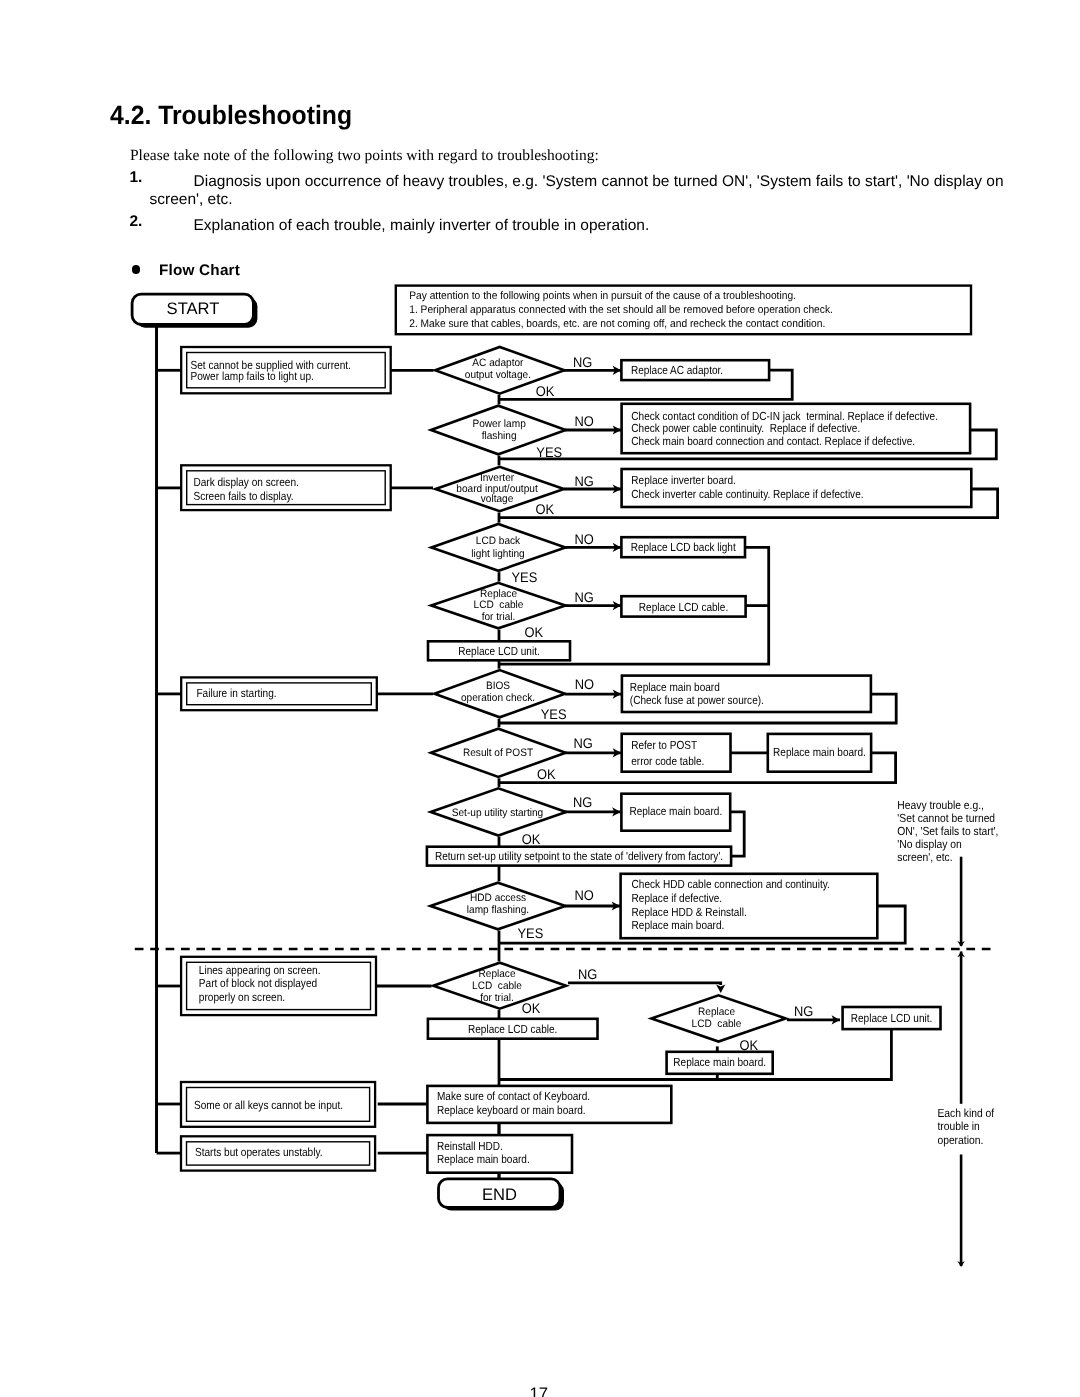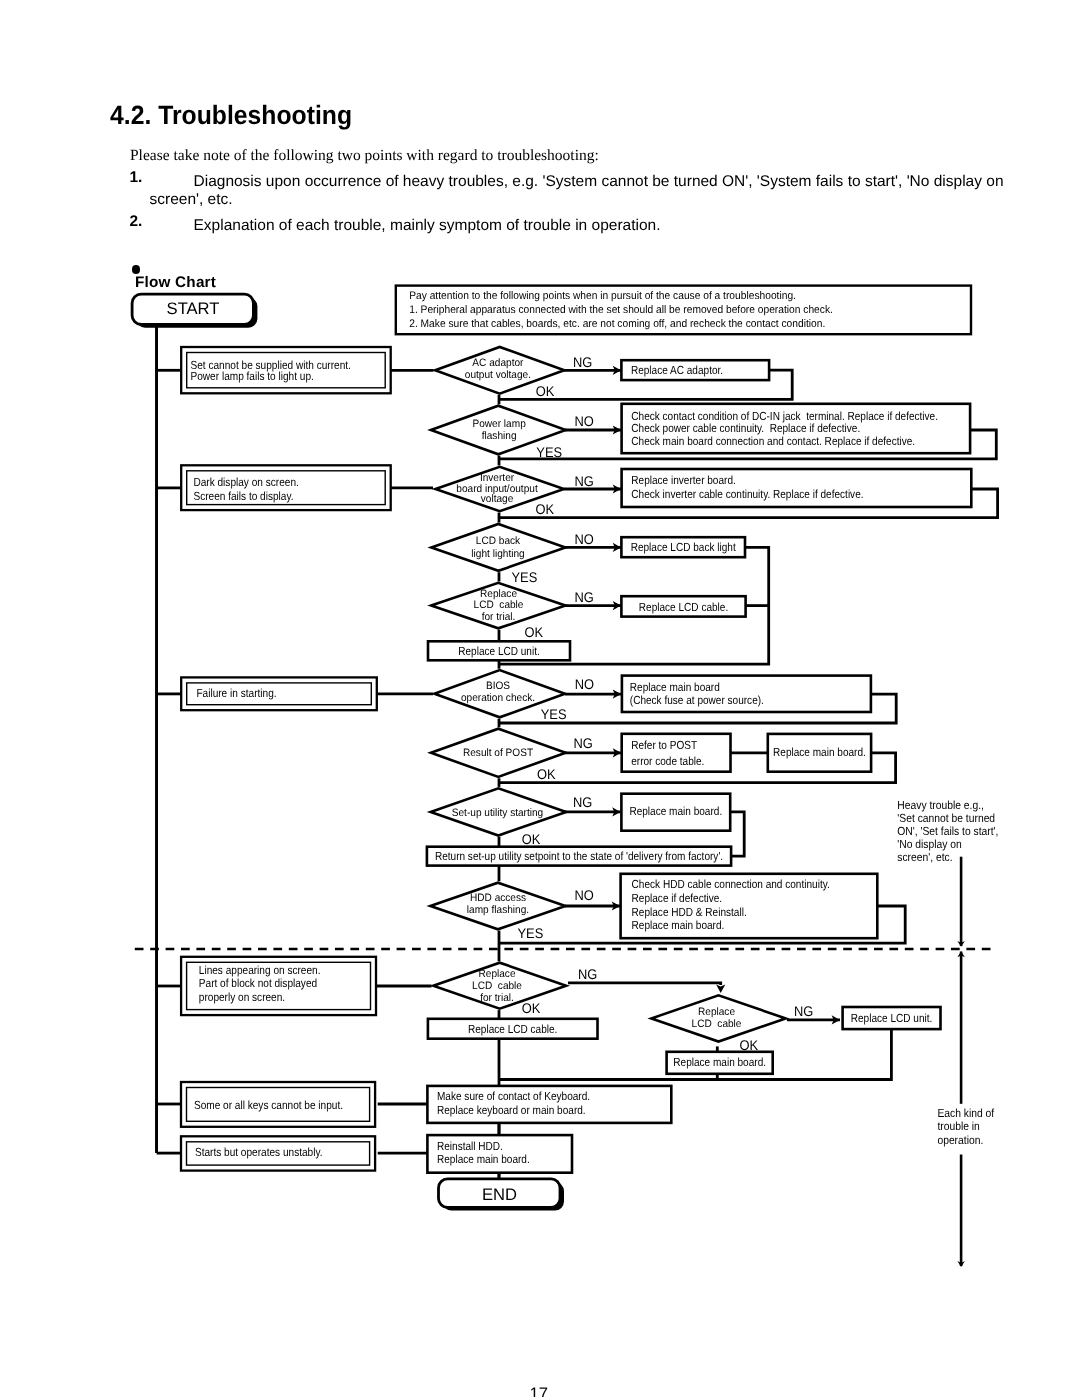--- a/index.html
+++ b/index.html
@@ -9,38 +9,38 @@
   .page{position:absolute;left:0;top:0;width:1080px;height:984px;}
   #h-title{position:absolute;left:110px;top:99.6px;font-size:26.5px;font-weight:bold;transform:scaleX(0.934);transform-origin:0 0;white-space:nowrap;}
   #intro{position:absolute;left:130px;top:146.5px;font-size:15.5px;font-family:Liberation Serif, serif;}
   .li{position:absolute;font-size:15.5px;}
   .li .num{position:absolute;left:0;top:0;font-weight:bold;}
   .li .txt{position:absolute;left:20px;top:4px;white-space:nowrap;padding-left:44px;}
   .li .txt2{position:absolute;left:20px;top:21.5px;white-space:nowrap;}
   #li1{left:129.5px;top:169px;}
   #li2{left:129.5px;top:212.5px;}
   #fc-bullet{position:absolute;left:131.5px;top:265.4px;width:8.7px;height:8.7px;border-radius:50%;background:#000;}
-  #fc-label{position:absolute;left:135px;top:261.8px;font-size:15.3px;font-weight:bold;letter-spacing:0.2px;margin-top:12px;}
+  #fc-label{position:absolute;left:159px;top:261.8px;font-size:15.3px;font-weight:bold;letter-spacing:0.2px;}
   #pageno{position:absolute;left:0;top:1342.9px;width:1077.6px;text-align:center;font-size:16.7px;line-height:1;margin-top:43px;}
   svg{position:absolute;left:0;top:0;}
 </style>
 </head>
 <body>
 
 <div class="page">
   <div id="h-title">4.2. Troubleshooting</div>
   <div id="intro">Please take note of the following two points with regard to troubleshooting:</div>
   <div class="li" id="li1">
     <span class="num">1.</span>
     <span class="txt">Diagnosis upon occurrence of heavy troubles, e.g. 'System cannot be turned ON',  'System fails to start', 'No display on</span>
     <span class="txt2">screen', etc.</span>
   </div>
   <div class="li" id="li2">
     <span class="num">2.</span>
-    <span class="txt">Explanation of each trouble, mainly symptom of trouble in operation.</span>
+    <span class="txt">Explanation of each trouble, mainly inverter of trouble in operation.</span>
   </div>
   <div id="fc-bullet"></div>
   <div id="fc-label">Flow Chart</div>
   <div id="pageno">17</div>
   <svg id="flow" width="1080" height="1397" viewBox="0 0 1080 1397">
     <g id="flow-lines">
         <path d="M156.6,326L156.6,1153" fill="none" stroke="#000" stroke-width="2.8"></path>
         <path d="M156.6,324.5L156.6,1153.1" fill="none" stroke="#000" stroke-width="2.8"></path>
         <path d="M156.6,370.3L181.2,370.3" fill="none" stroke="#000" stroke-width="2.8"></path>
         <path d="M390.7,370.3L433.5,370.3" fill="none" stroke="#000" stroke-width="2.8"></path>

